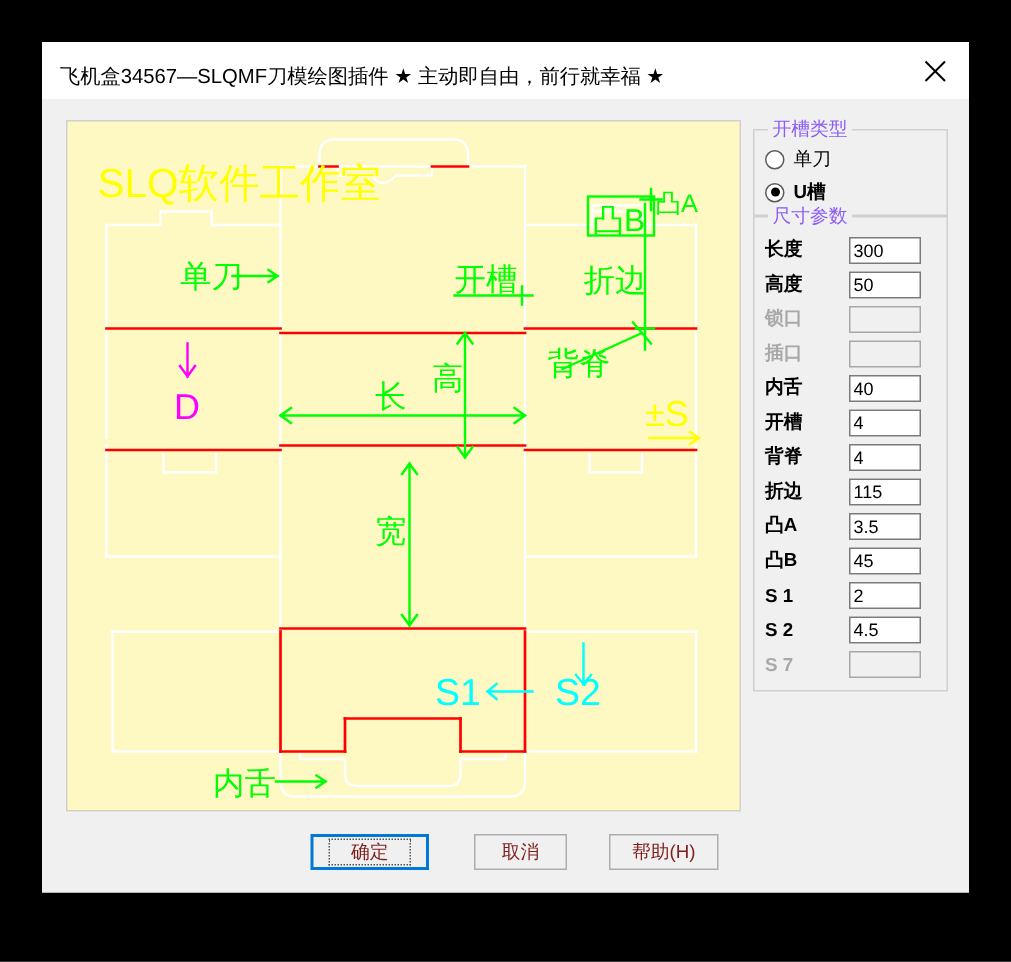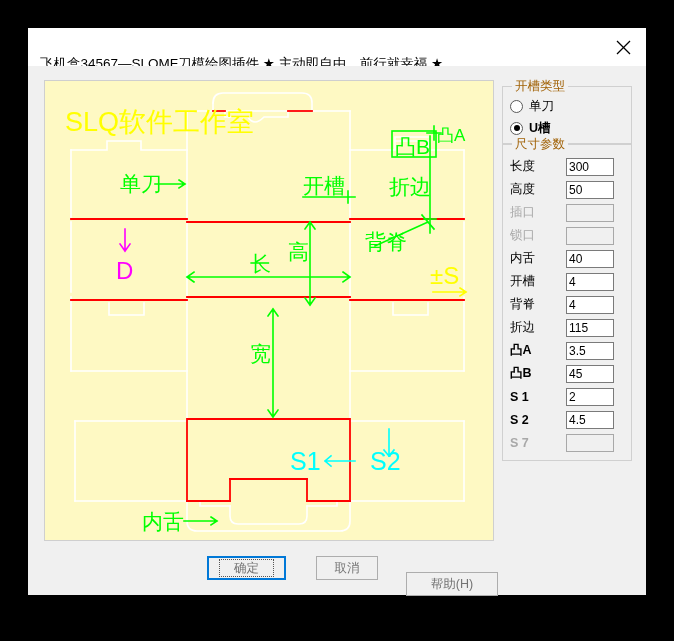--- a/index.html
+++ b/index.html
@@ -23,21 +23,21 @@
   }
 
   
   #titlebar {
     position: absolute;
     left: 0; top: 0;
     width: 100%;
     height: 45px;
     background: #ffffff;
     display: flex;
-    align-items: flex-end;
+    align-items: center;
   }
   #title-text {
     margin-left: 12px;
     font-size: 13.5px;
     color: #000000;
     white-space: nowrap;
     letter-spacing: 0px;
   }
   #close-btn {
     position: absolute;
@@ -87,21 +87,21 @@
     box-sizing: border-box;
     padding-top: 8px;
   }
   .groupbox > .gb-title {
     position: absolute;
     top: -9px;
     left: 9px;
     background: #f0f0f0;
     padding: 0 3px;
     font-size: 12.5px;
-    color: #a16207;
+    color: #8b5cf6;
     white-space: nowrap;
   }
 
   #gb-slot {
     height: 58px;
     margin-top: 8px;
   }
   .radio-row {
     display: flex;
     align-items: center;
@@ -174,57 +174,58 @@
     display: flex;
     align-items: center;
     height: 23px;
     padding-left: 7px;
   }
   .param-label {
     font-size: 12.5px;
     color: #000;
     width: 56px;
     white-space: nowrap;
+    font-weight: bold;
   }
   .param-label.dim { color: #a8a8a8; }
   .param-label.bold { font-weight: bold; }
 
   
   #buttonbar {
     position: absolute;
     left: 0;
     top: 482px;
     width: 100%;
     height: 44px;
   }
   .btn {
     position: absolute;
     height: 24px;
     background: #f0f0f0;
     border: 1px solid #adadad;
     box-sizing: border-box;
     font-family: "Liberation Sans", sans-serif;
     font-size: 12.5px;
-    color: #737373;
+    color: #7f1d1d;
     display: flex;
     align-items: center;
     justify-content: center;
     cursor: pointer;
   }
   .btn.default {
     border: 2px solid #0078d7;
   }
   .btn.default .inner {
     border: 1px dotted #555;
     padding: 0 14px;
     line-height: 16px;
   }
   #btn-ok   { left: 179px; top: 8px; width: 79px; }
   #btn-cancel { left: 288px; top: 8px; width: 62px; }
-  #btn-help { left: 378px; top: 24px; width: 92px; }
+  #btn-help { left: 378px; top: 8px; width: 73px; }
 </style>
 </head>
 <body>
 
 <div id="window">
 
   <div id="titlebar">
     <div id="title-text">飞机盒34567—SLQMF刀模绘图插件   ★ 主动即自由，前行就幸福 ★</div>
     <div id="close-btn">
       <svg width="15" height="15" viewBox="0 0 15 15">
@@ -399,26 +400,26 @@
           <input class="txtbox" type="text" value="300" style="">
         </div>
 
 
         <div class="param-row">
           <span class="param-label">高度</span>
           <input class="txtbox" type="text" value="50" style="">
         </div>
 
         <div class="param-row">
+          <span class="param-label dim">锁口</span>
+          <input class="txtbox disabled" type="text" disabled="" value="" style="">
+        </div>
+
+        <div class="param-row">
           <span class="param-label dim">插口</span>
-          <input class="txtbox disabled" type="text" disabled="" value="" style="">
-        </div>
-
-        <div class="param-row">
-          <span class="param-label dim">锁口</span>
           <input class="txtbox disabled" type="text" disabled="" value="" style="">
         </div>
 
         <div class="param-row">
           <span class="param-label">内舌</span>
           <input class="txtbox" type="text" value="40" style="">
         </div>
 
         <div class="param-row">
           <span class="param-label">开槽</span>

